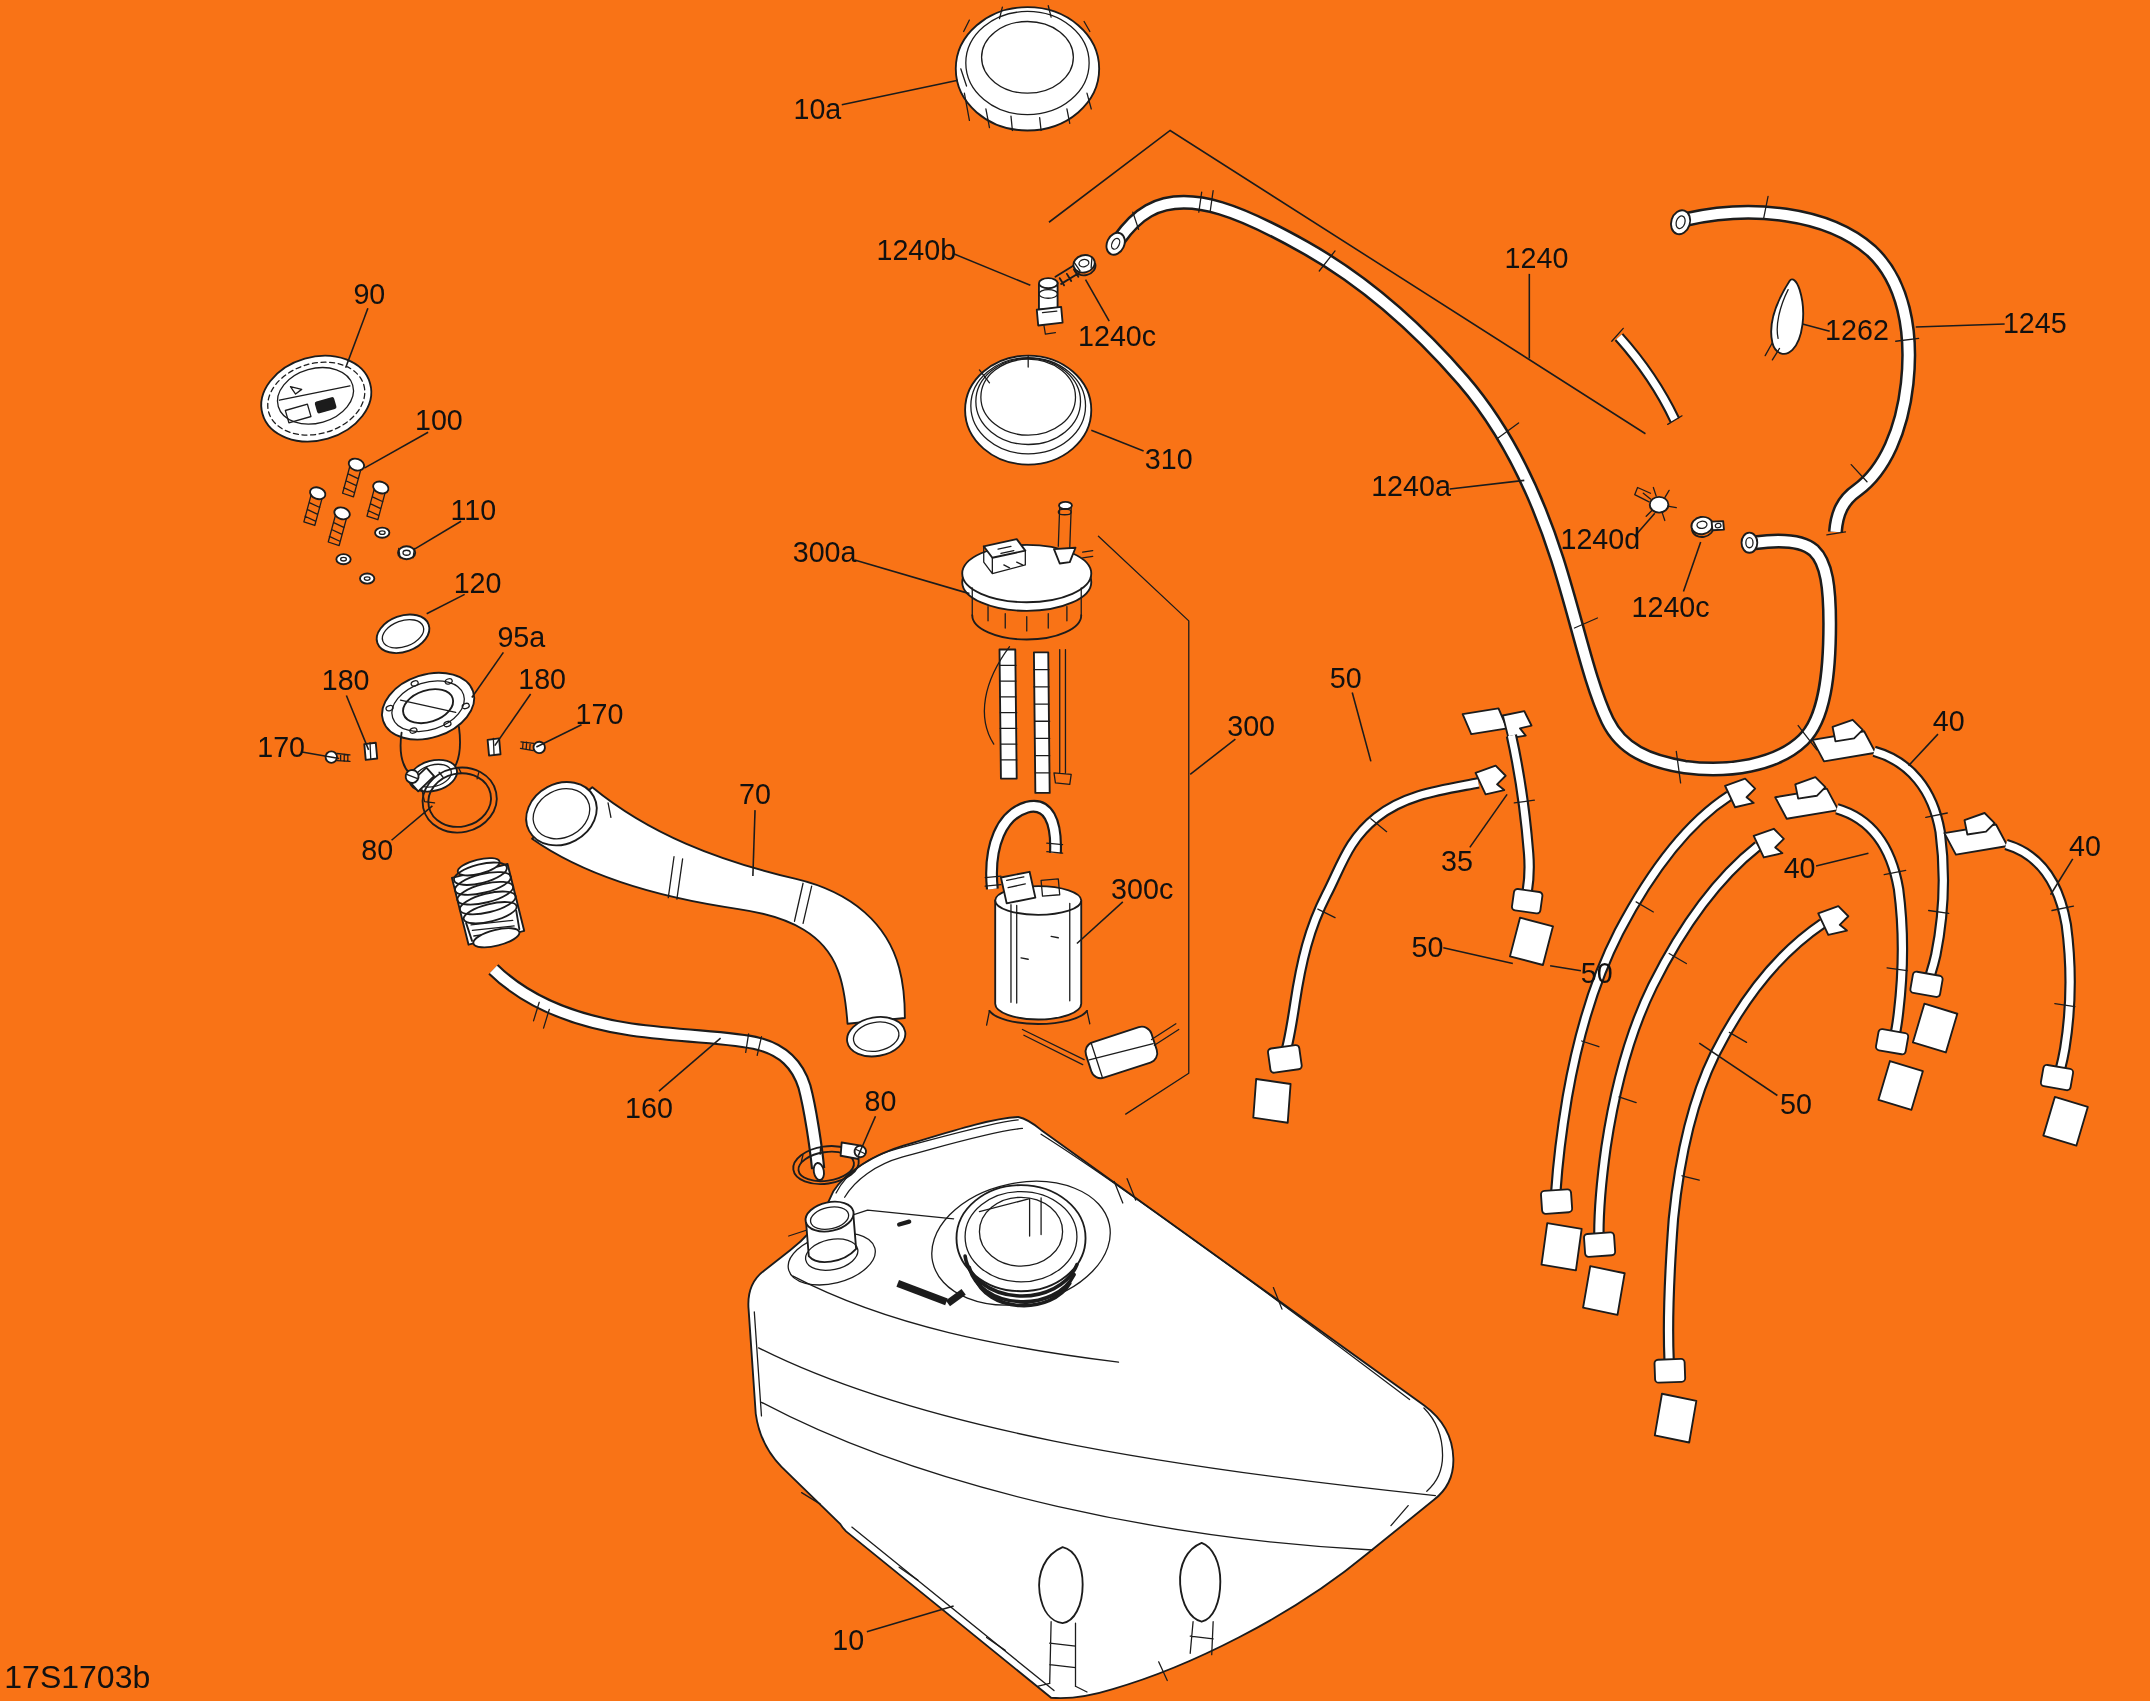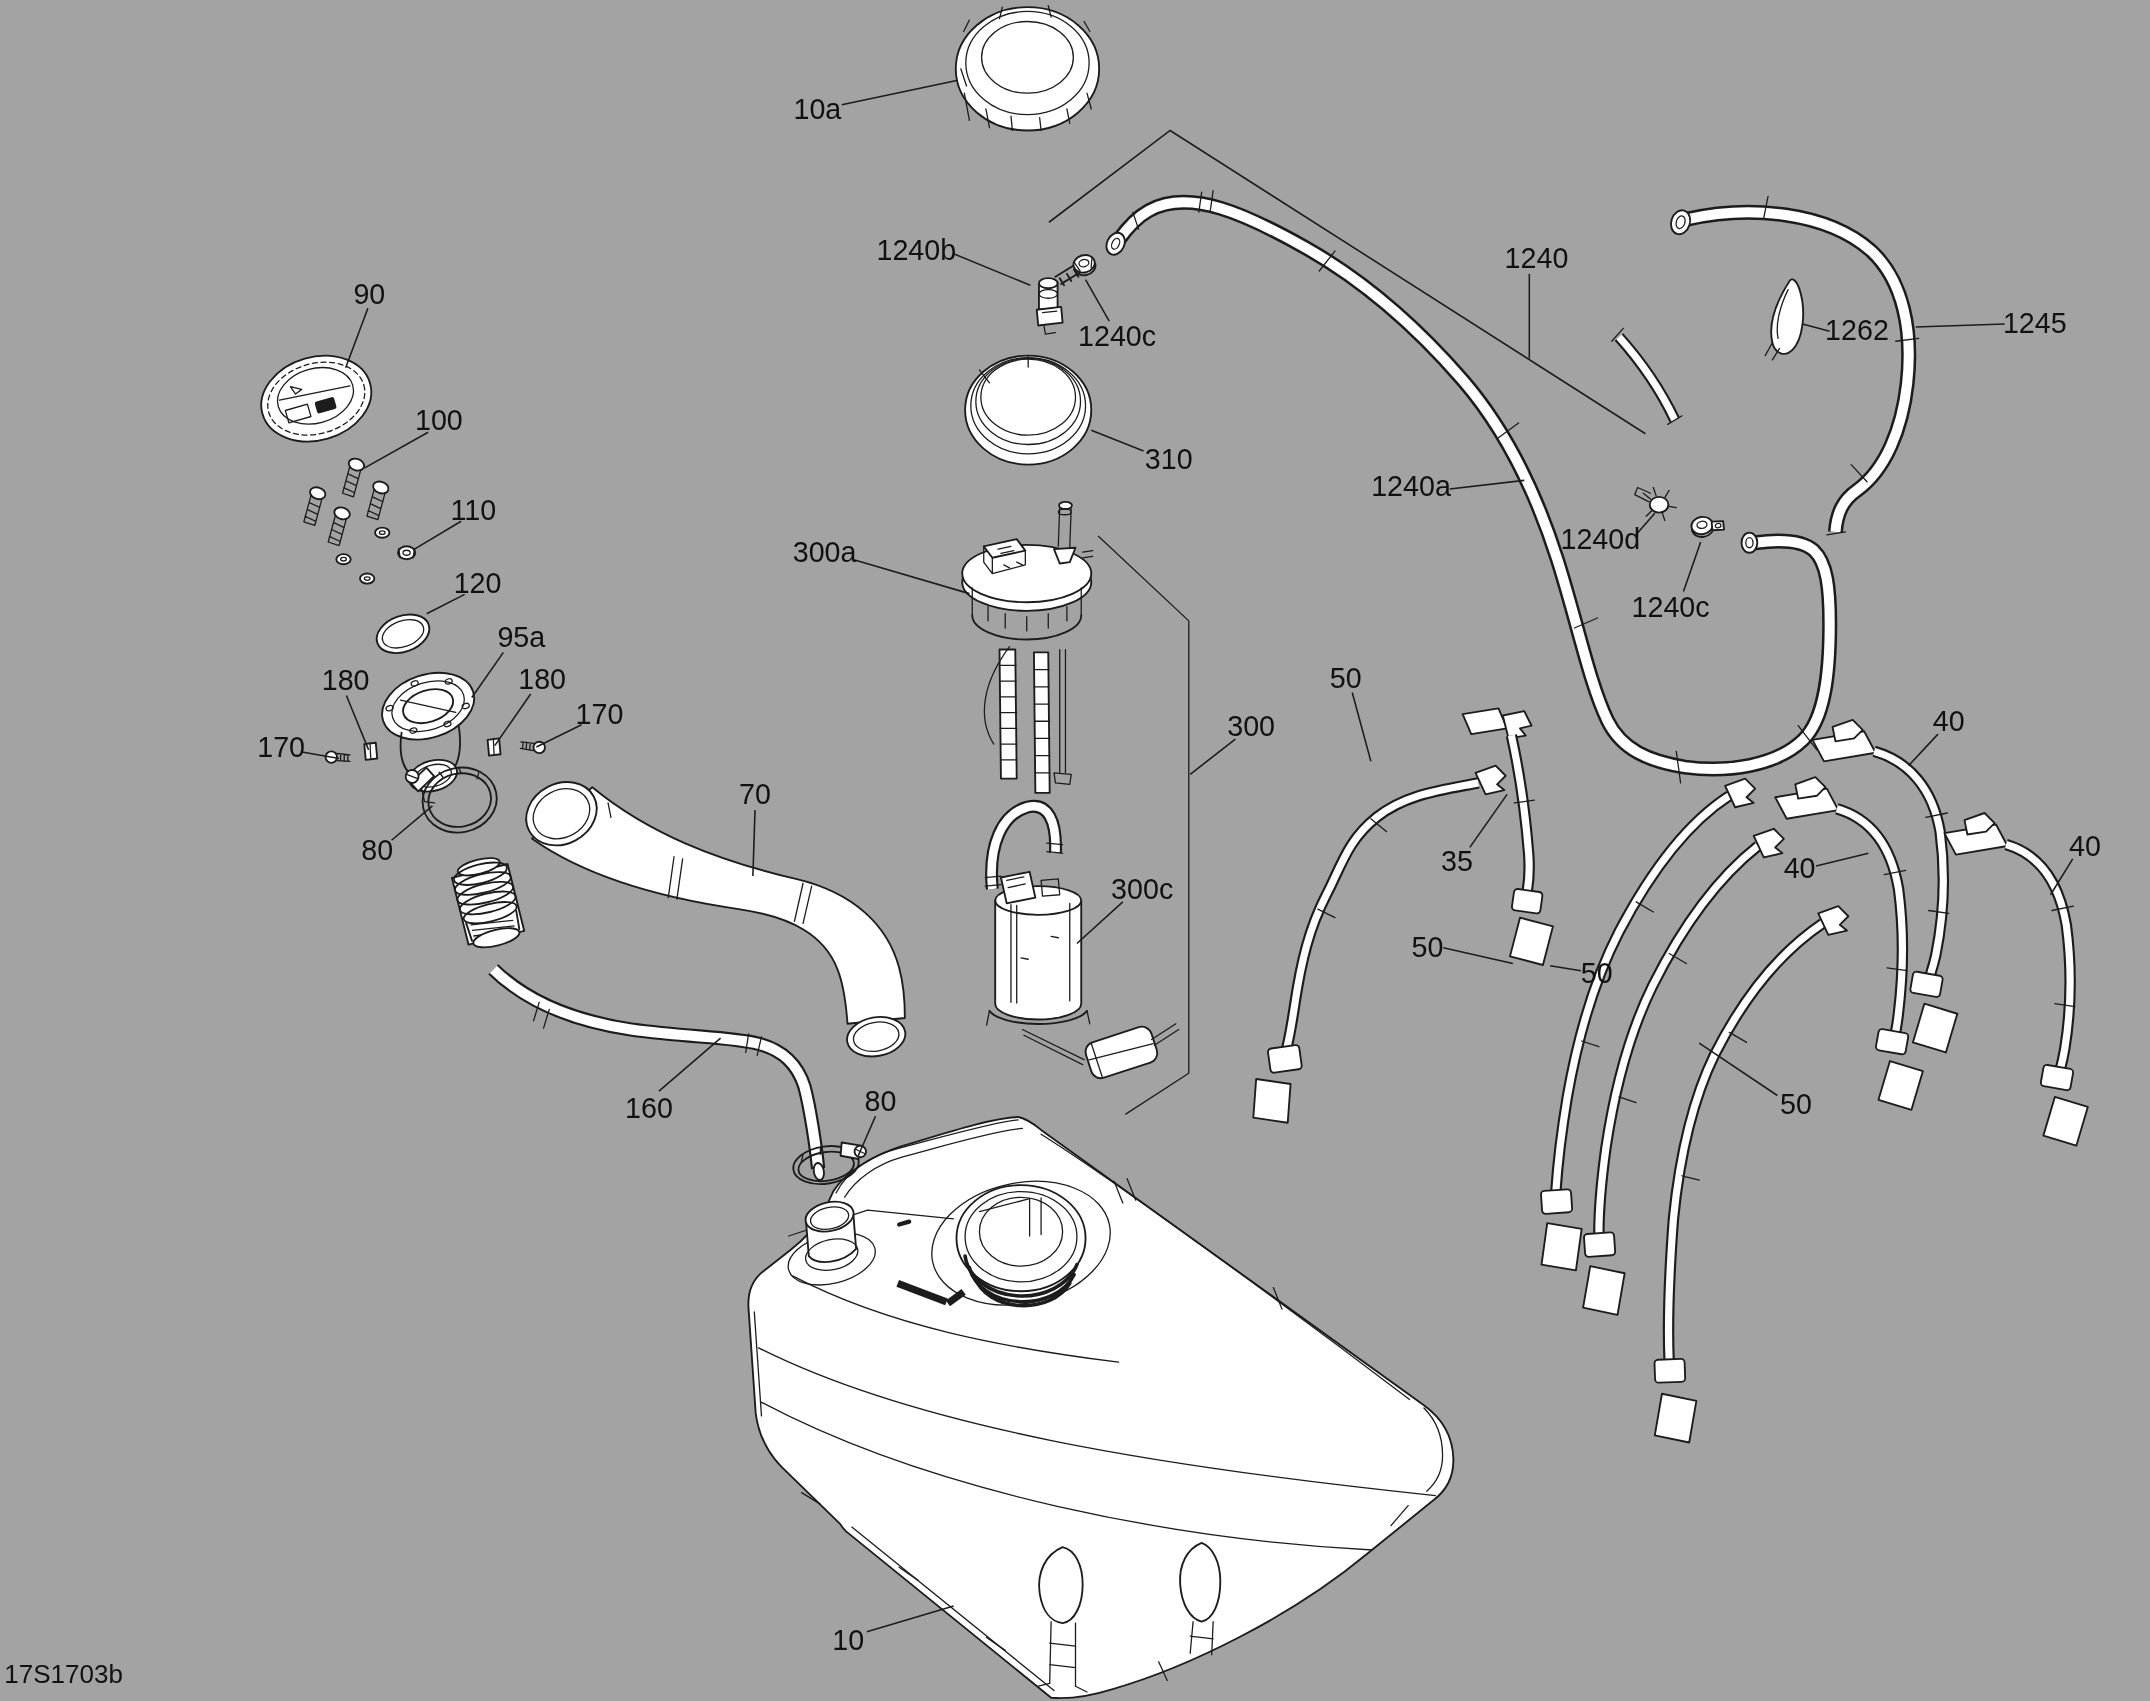--- a/index.html
+++ b/index.html
@@ -1,26 +1,26 @@
 <!DOCTYPE html>
 <html style="font-size:11.5px"><head>
 <meta charset="utf-8">
 <style>
   html,body{margin:0;padding:0;background:#fff;}
-  .stage{position:relative;width:2151px;height:1702px;background:#a3a3a3;overflow:hidden;
+  .stage{position:relative;width:2151px;height:1702px;background:#f97316;overflow:hidden;
          font-family:"Liberation Sans",sans-serif;}
   svg{position:absolute;left:0;top:0;}
   .ln{fill:none;stroke:#1c1c1c;stroke-width:2.6;stroke-linecap:round;stroke-linejoin:round;}
   .ln1{fill:none;stroke:#1c1c1c;stroke-width:1.8;stroke-linecap:round;stroke-linejoin:round;}
   .fw{fill:#ffffff;stroke:#1c1c1c;stroke-width:2.6;stroke-linejoin:round;}
   .fb{fill:#1c1c1c;stroke:none;}
   .t-out{fill:none;stroke:#1c1c1c;stroke-linecap:butt;}
   .t-in{fill:none;stroke:#ffffff;stroke-linecap:butt;}
   .callout{font-family:"Liberation Sans",sans-serif;font-size:40px;fill:#111;}
-  .code{position:absolute;left:4.3px;top:1659px;font-size:26px;color:#111;
+  .code{position:absolute;left:4.3px;top:1659px;font-size:32px;color:#111;
         font-family:"Liberation Sans",sans-serif;}
 </style>
 </head>
 <body>
 
 <div class="stage">
 <svg width="2151" height="1702" viewBox="0 0 3000 2374">
 
   <g>
     <path class="fw" d="M1420,1558 C1430,1560 1440,1566 1452,1576 L1986,1960

